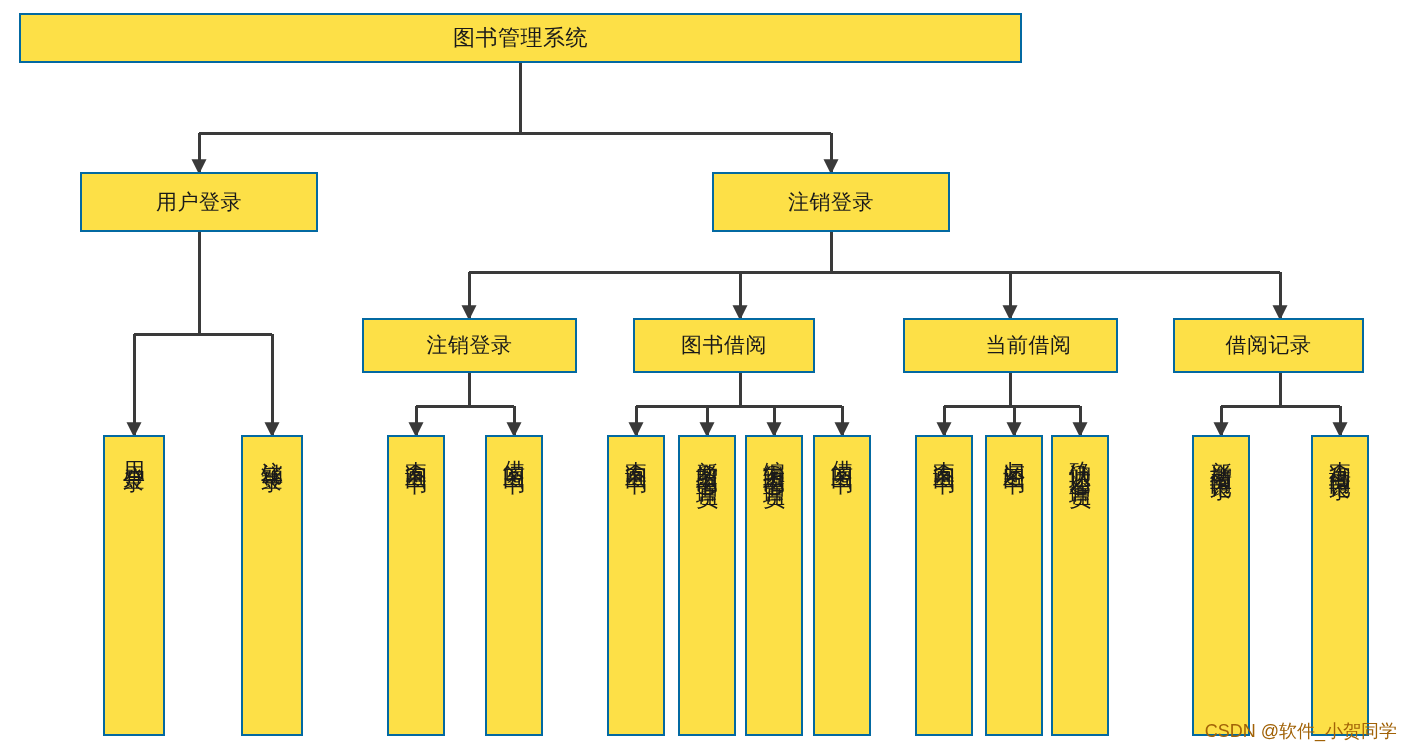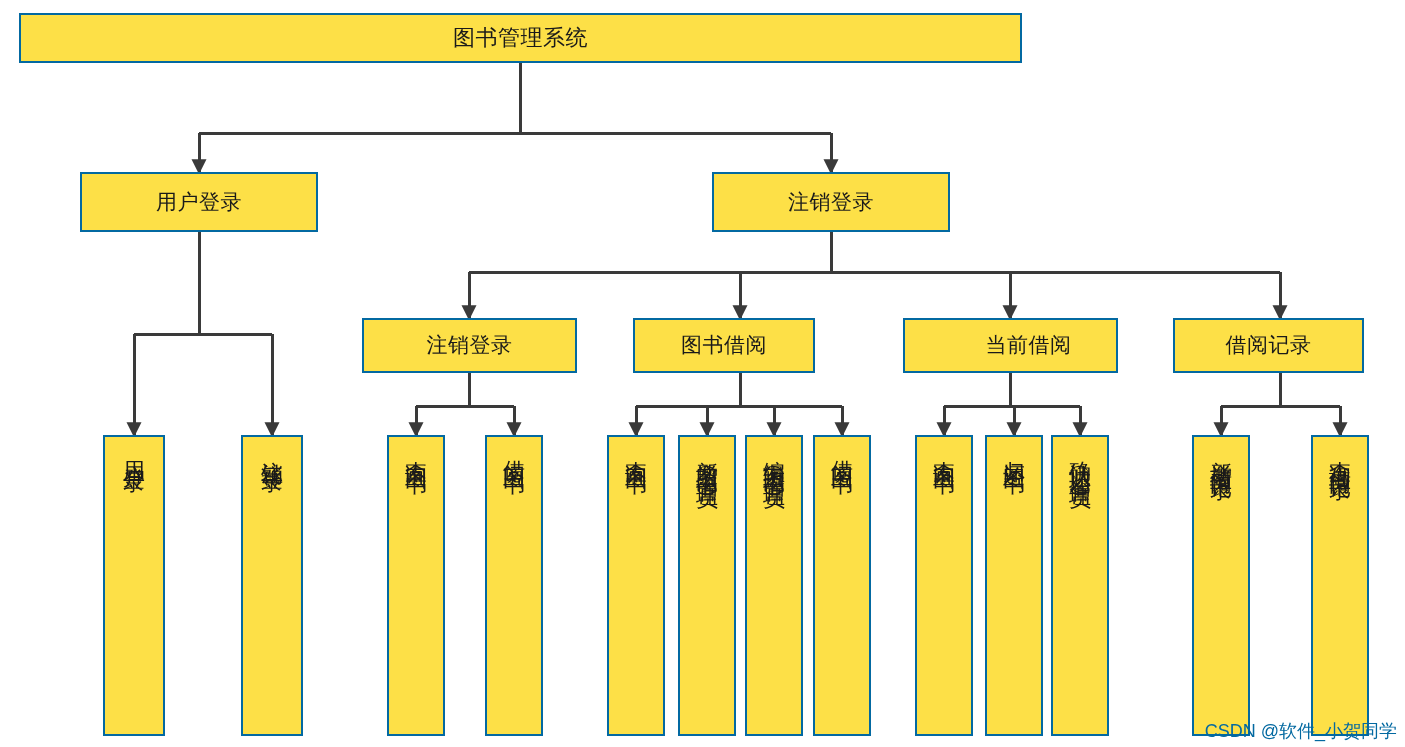--- a/index.html
+++ b/index.html
@@ -58,21 +58,21 @@
     font-size: 22px;
     line-height: 1.0;
     letter-spacing: 4px;
     white-space: pre;
   }
   #watermark {
     position: absolute;
     right: 8px;
     bottom: 4px;
     font-size: 18px;
-    color: #0369a1;
+    color: #a16207;
     z-index: 5;
     white-space: pre;
     font-family: "Liberation Sans", "DejaVu Sans", sans-serif;
     margin-top: 8px;
   }
 </style>
 </head>
 <body>
 
 <div id="canvas">

